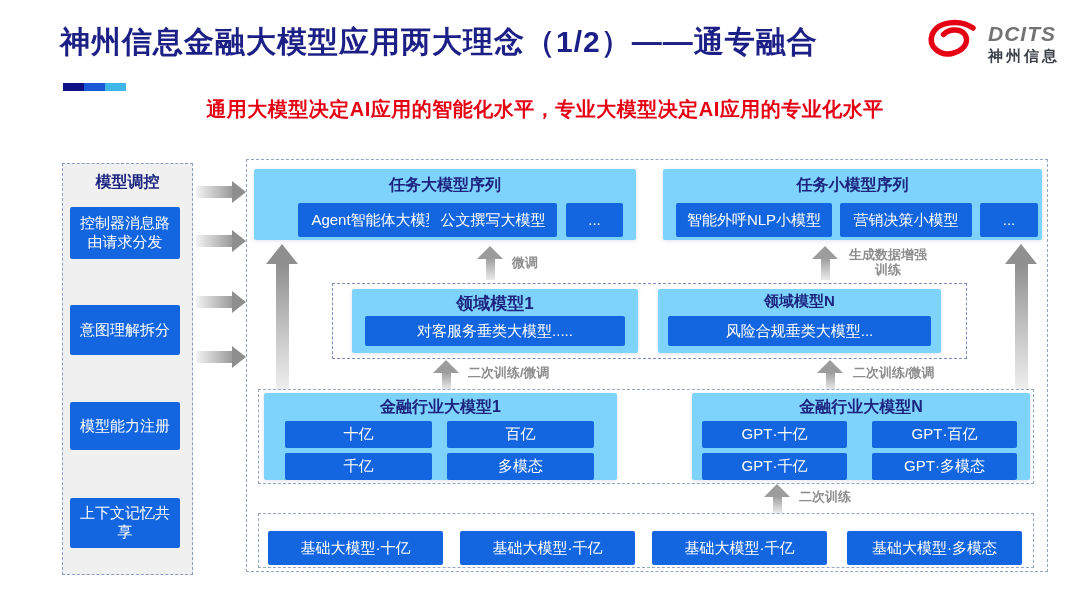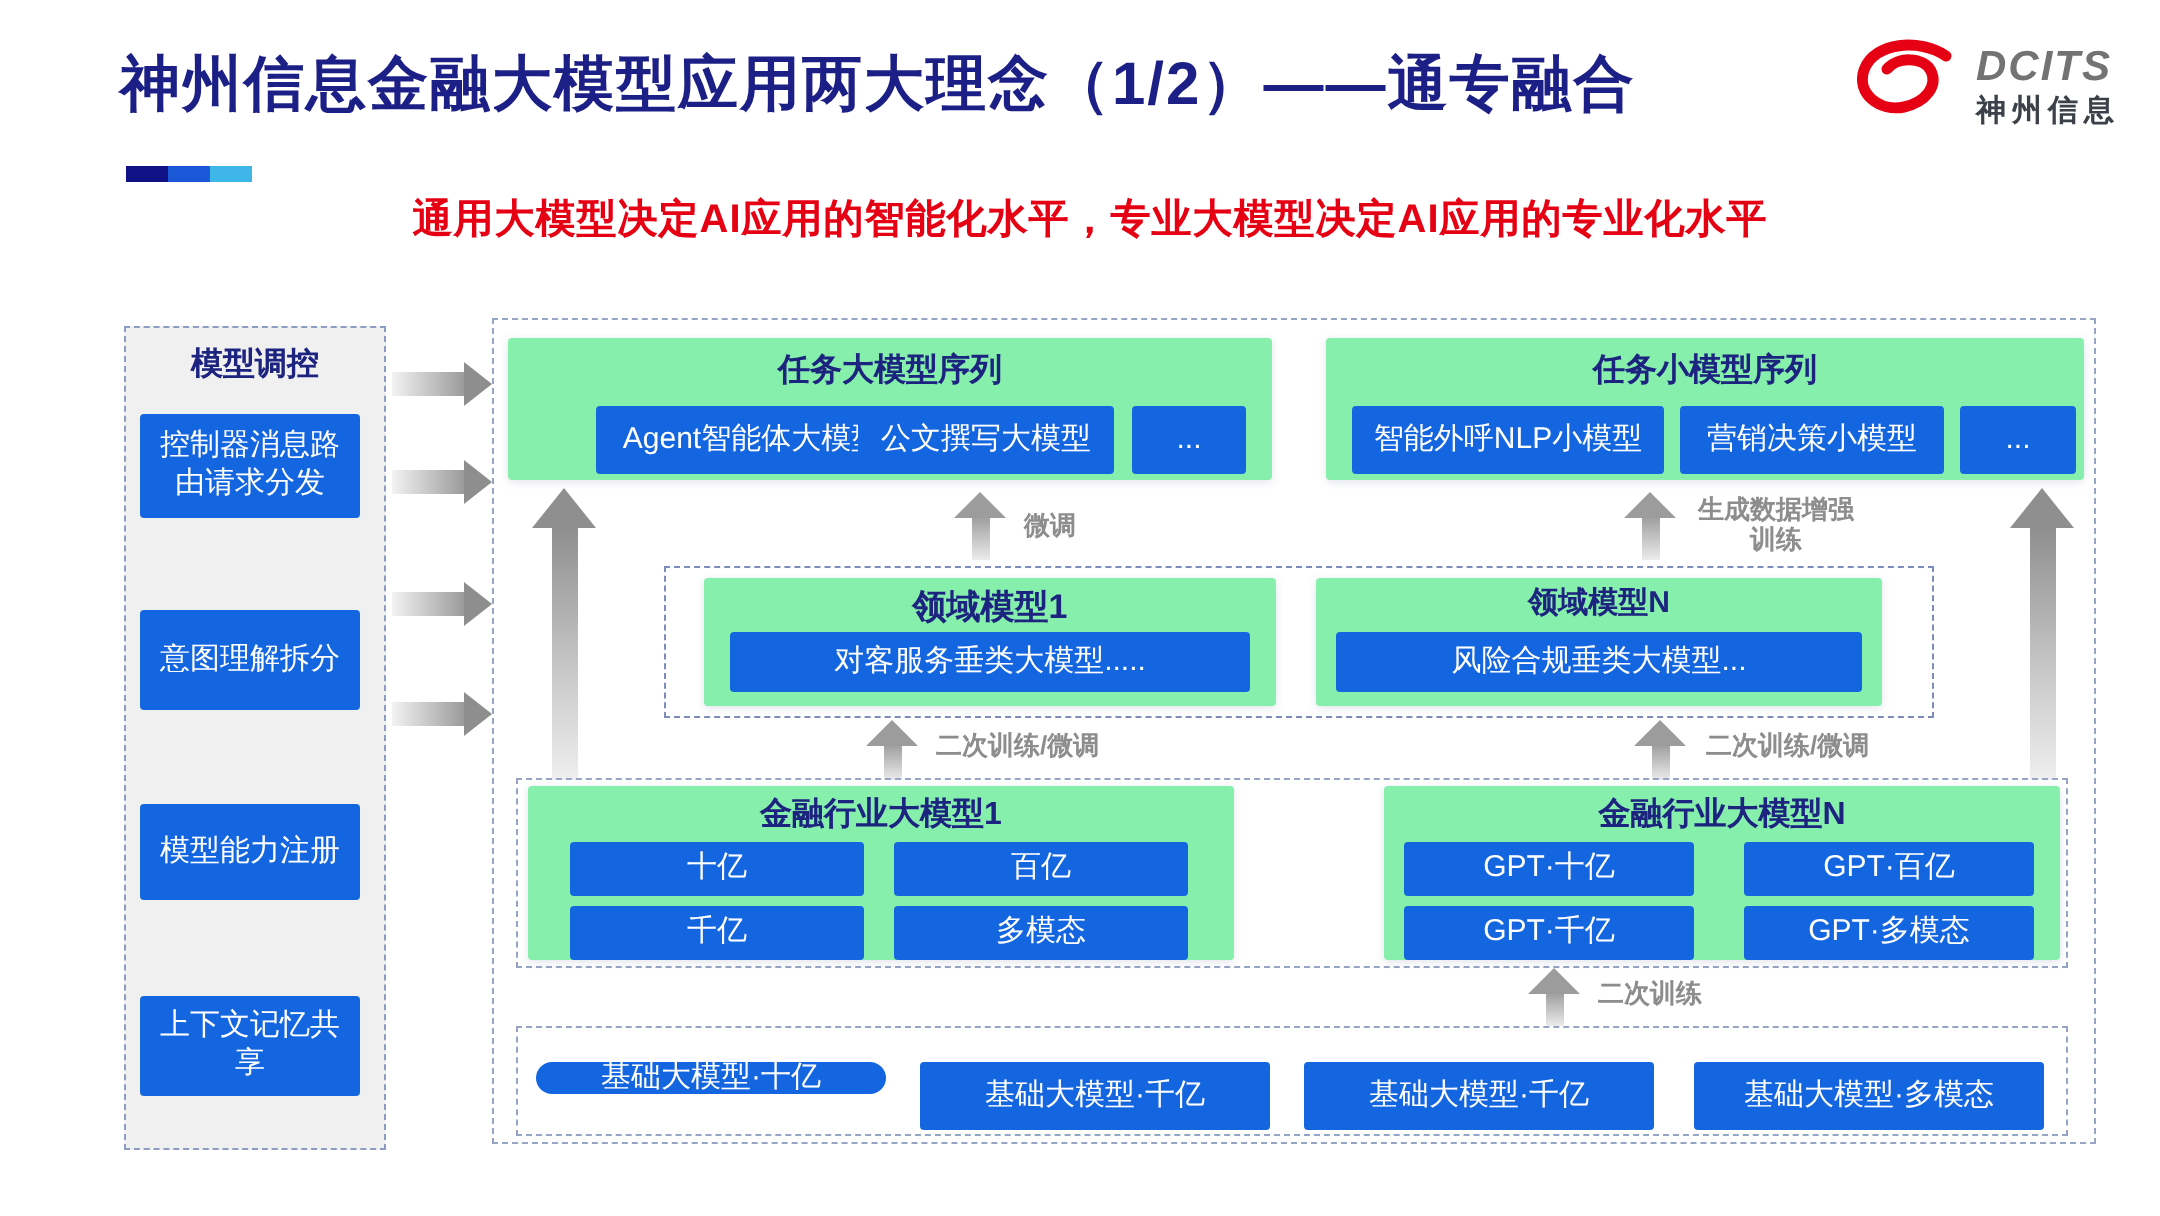--- a/index.html
+++ b/index.html
@@ -23,21 +23,21 @@
   .logo-text{display:flex;flex-direction:column;line-height:1.05;}
   .logo-brand{font-size:21px;font-weight:800;font-style:italic;color:#737373;letter-spacing:1px;}
   .logo-company{font-size:15px;font-weight:bold;color:#3c4048;letter-spacing:3px;margin-top:3px;}
   
   .btn-blue{
     position:absolute;background:#1466e0;color:#ffffff;border-radius:2px;
     display:flex;align-items:center;justify-content:center;text-align:center;
     font-size:15px;line-height:1.25;padding:0 6px;box-sizing:border-box;
   }
   .hdr{color:#1d2480;font-weight:800;text-align:center;position:absolute;left:0;right:0;}
-  .panel{position:absolute;background:#86efac;box-shadow:0 1px 4px rgba(90,105,140,.18);border-radius:2px;}
+  .panel{position:absolute;background:#7dd3fc;box-shadow:0 1px 4px rgba(90,105,140,.18);border-radius:2px;}
   .dashed{position:absolute;border:1px dashed #97a5c4;box-sizing:border-box;}
   .glabel{position:absolute;color:#8d8d8d;font-weight:bold;font-size:13px;line-height:1.15;}
   
   .sidebar{position:absolute;left:62px;top:163px;width:131px;height:412px;
     background:#f0f0f0;border:1px dashed #8d9cc2;box-sizing:border-box;}
   .sidebar .hdr{top:8px;font-size:16px;}
   .side-item{left:7px;width:110px;font-size:15px;padding:2px 8px;}
   
   .arr-up{position:absolute;display:flex;flex-direction:column;align-items:center;}
   .arr-up .head{width:0;height:0;border-left:13px solid transparent;border-right:13px solid transparent;border-bottom:13px solid #9c9c9c;}
@@ -178,18 +178,18 @@
   <div class="btn-blue" style="left:702px;top:453px;width:145px;height:27px;">GPT·千亿</div>
   <div class="btn-blue" style="left:872px;top:453px;width:145px;height:27px;">GPT·多模态</div>
 
   <div class="arr-up" style="left:764px;top:484px;width:26px;height:29px;">
       <div class="head"></div>
       <div class="shaft"></div>
     </div>
   <div class="glabel" style="left:799px;top:490px;">二次训练</div>
 
   <div class="dashed" style="left:258px;top:513px;width:776px;height:55px;"></div>
-  <div class="btn-blue" style="left:268px;top:531px;width:175px;height:16px;border-radius:11px;">基础大模型·十亿</div>
+  <div class="btn-blue" style="left:268px;top:531px;width:175px;height:34px;">基础大模型·十亿</div>
   <div class="btn-blue" style="left:460px;top:531px;width:175px;height:34px;">基础大模型·千亿</div>
   <div class="btn-blue" style="left:652px;top:531px;width:175px;height:34px;">基础大模型·千亿</div>
   <div class="btn-blue" style="left:847px;top:531px;width:175px;height:34px;">基础大模型·多模态</div>
 
 </div>
 
 </body></html>

